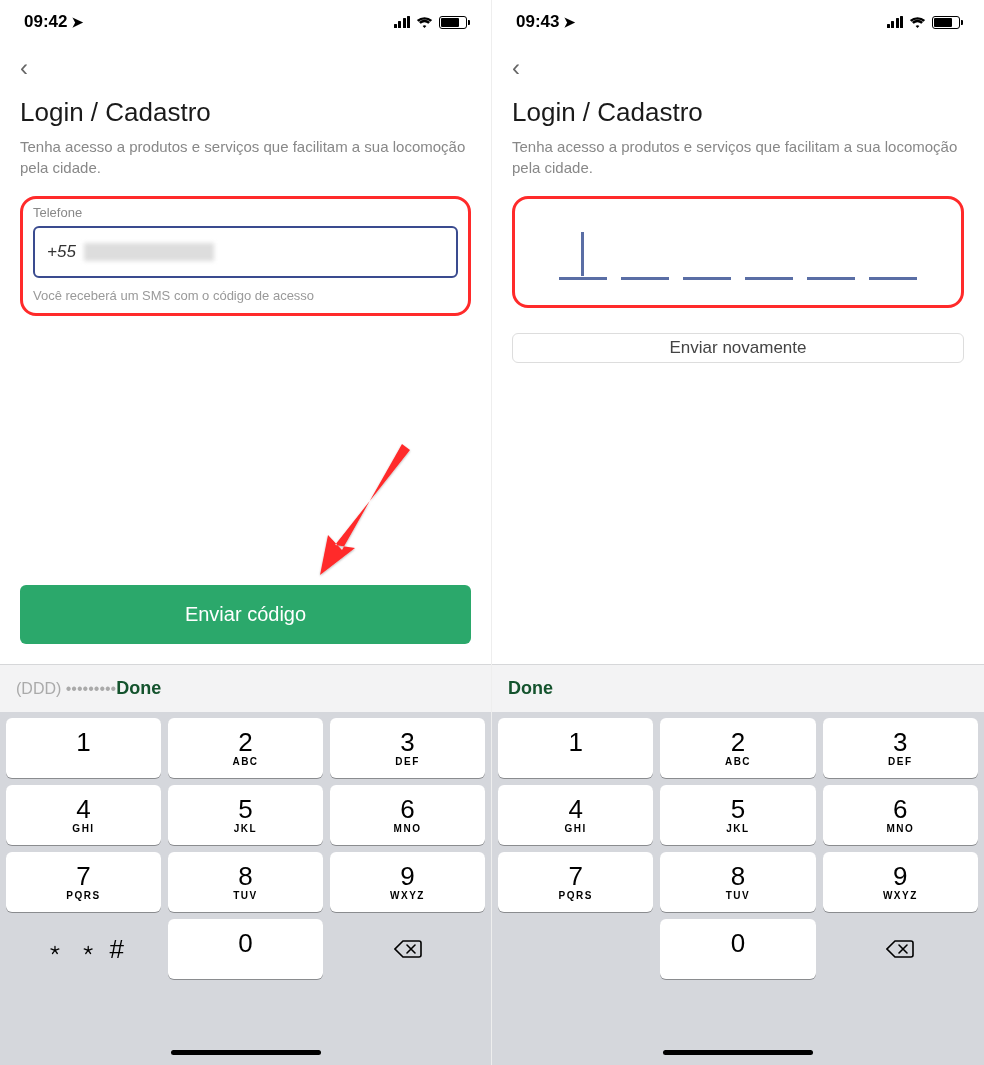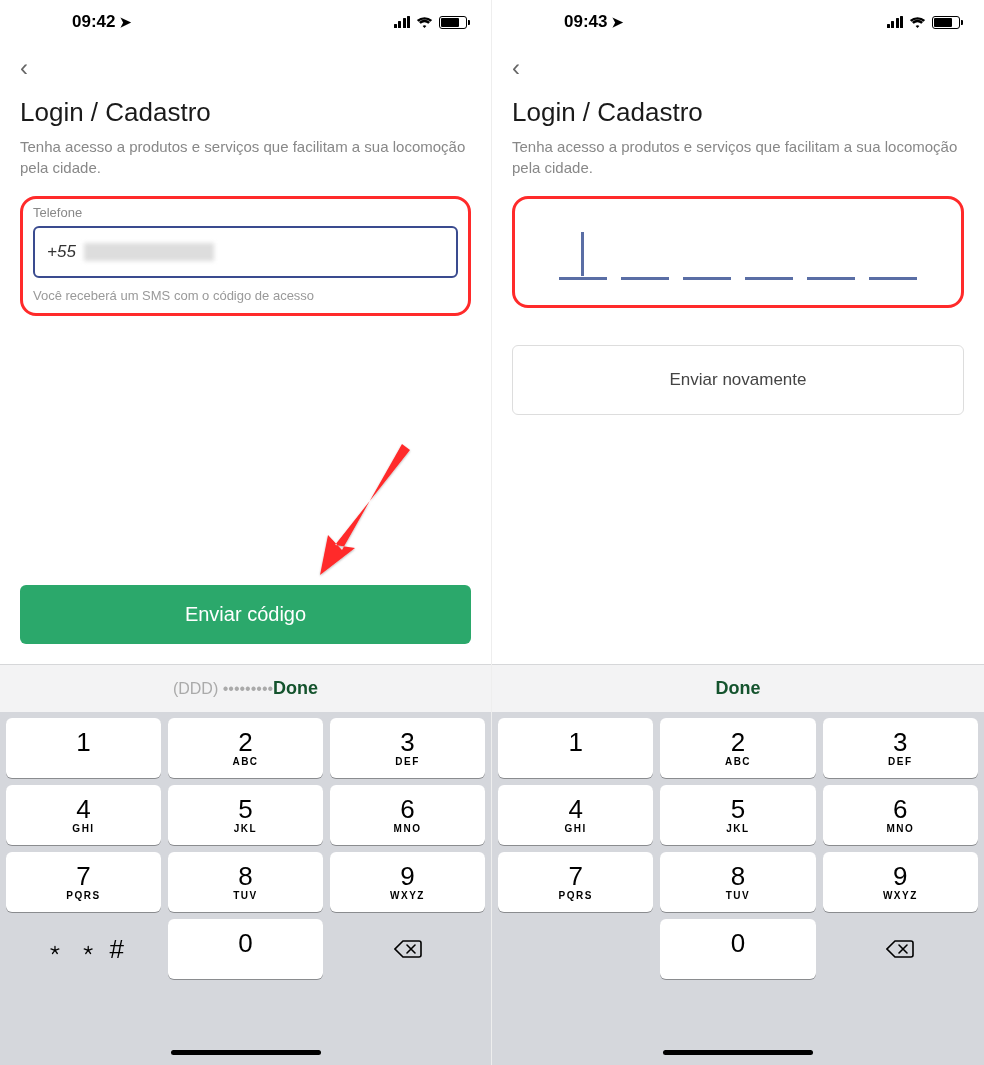--- a/index.html
+++ b/index.html
@@ -8,21 +8,21 @@
       background: #fff;
       width: 984px;
       height: 1065px;
       display: flex;
       overflow: hidden;
     }
     .phone { width: 492px; height: 1065px; display: flex; flex-direction: column; background: #fff; position: relative; }
     .phone.left { border-right: 1px solid #eee; }
 
     .status-bar { height: 44px; display: flex; justify-content: space-between; align-items: center; padding: 0 24px; font-size: 17px; font-weight: 600; }
-    .status-left { display: flex; align-items: center; gap: 4px; margin-left: 48px; }
+    .status-left { display: flex; align-items: center; gap: 4px; }
     .status-right { display: flex; align-items: center; gap: 6px; }
     .signal-bars { display: flex; align-items: flex-end; gap: 1.5px; height: 12px; }
     .signal-bars span { width: 3px; background: #000; border-radius: 0.5px; }
     .signal-bars span:nth-child(1) { height: 4px; }
     .signal-bars span:nth-child(2) { height: 7px; }
     .signal-bars span:nth-child(3) { height: 10px; }
     .signal-bars span:nth-child(4) { height: 12px; }
     .wifi-icon { width: 17px; height: 13px; }
     .battery { width: 28px; height: 13px; border: 1.5px solid #000; border-radius: 3px; position: relative; }
     .battery::after { content: ''; position: absolute; right: -4px; top: 3px; width: 2px; height: 5px; background: #000; border-radius: 0 1px 1px 0; }
@@ -39,28 +39,28 @@
     .red-box { border: 3px solid #ff2a2a; border-radius: 16px; padding: 6px 10px 10px; margin-bottom: 15px; }
     .field-label { font-size: 13px; color: #888; margin-bottom: 6px; }
     .phone-input { border: 2px solid #3a4b8f; border-radius: 6px; padding: 14px 12px; display: flex; align-items: center; gap: 8px; font-size: 17px; color: #333; font-style: italic; }
     .blurred { display: inline-block; width: 130px; height: 18px; background: #ddd; filter: blur(2px); }
     .helper-text { font-size: 13px; color: #999; margin-top: 10px; }
 
     .otp-row { display: flex; gap: 14px; justify-content: center; padding: 25px 15px 15px; }
     .otp-slot { width: 48px; height: 50px; border-bottom: 3px solid #5a6ea5; position: relative; }
     .otp-slot.active::after { content: ''; position: absolute; left: 22px; top: 2px; width: 2.5px; height: 44px; background: #5a6ea5; }
 
-    .resend-btn { border: 1px solid #ddd; border-radius: 6px; padding: 24px; text-align: center; font-size: 17px; color: #444; margin-top: 22px; }
+    .resend-btn { border: 1px solid #ddd; border-radius: 6px; padding: 4px; text-align: center; font-size: 17px; color: #444; margin-top: 10px; }
 
     .spacer { flex: 1; }
     .send-btn { background: #2ba86b; color: #fff; font-size: 20px; font-weight: 500; padding: 18px; text-align: center; border-radius: 6px; margin: 0 0 20px; }
 
     .arrow-overlay { position: absolute; left: 300px; top: 440px; pointer-events: none; z-index: 5; }
 
-    .kb-toolbar { background: #f3f3f4; border-top: 1px solid #d6d7d9; height: 48px; display: flex; justify-content: center; align-items: center; padding: 0 16px; }
+    .kb-toolbar { background: #f3f3f4; border-top: 1px solid #d6d7d9; height: 48px; display: flex; justify-content: flex-start; align-items: center; padding: 0 16px; }
     .kb-placeholder { color: #aaa; font-size: 16px; }
     .kb-done { color: #14532d; font-size: 18px; font-weight: 600; }
 
     .keypad { background: #d5d7dc; padding: 6px 6px 6px; display: grid; grid-template-columns: repeat(3, 1fr); gap: 7px; }
     .key { background: #fff; border-radius: 6px; height: 60px; display: flex; flex-direction: column; justify-content: center; align-items: center; box-shadow: 0 1px 0.5px rgba(0,0,0,0.35); }
     .key-num { font-size: 26px; font-weight: 400; line-height: 1; color: #000; }
     .key-letters { font-size: 10px; font-weight: 600; letter-spacing: 1.5px; color: #000; margin-top: 1px; }
     .key.blank { background: transparent; box-shadow: none; }
     .key.special { background: transparent; box-shadow: none; font-size: 24px; color: #000; }
     .backspace-svg { width: 28px; height: 20px; }

